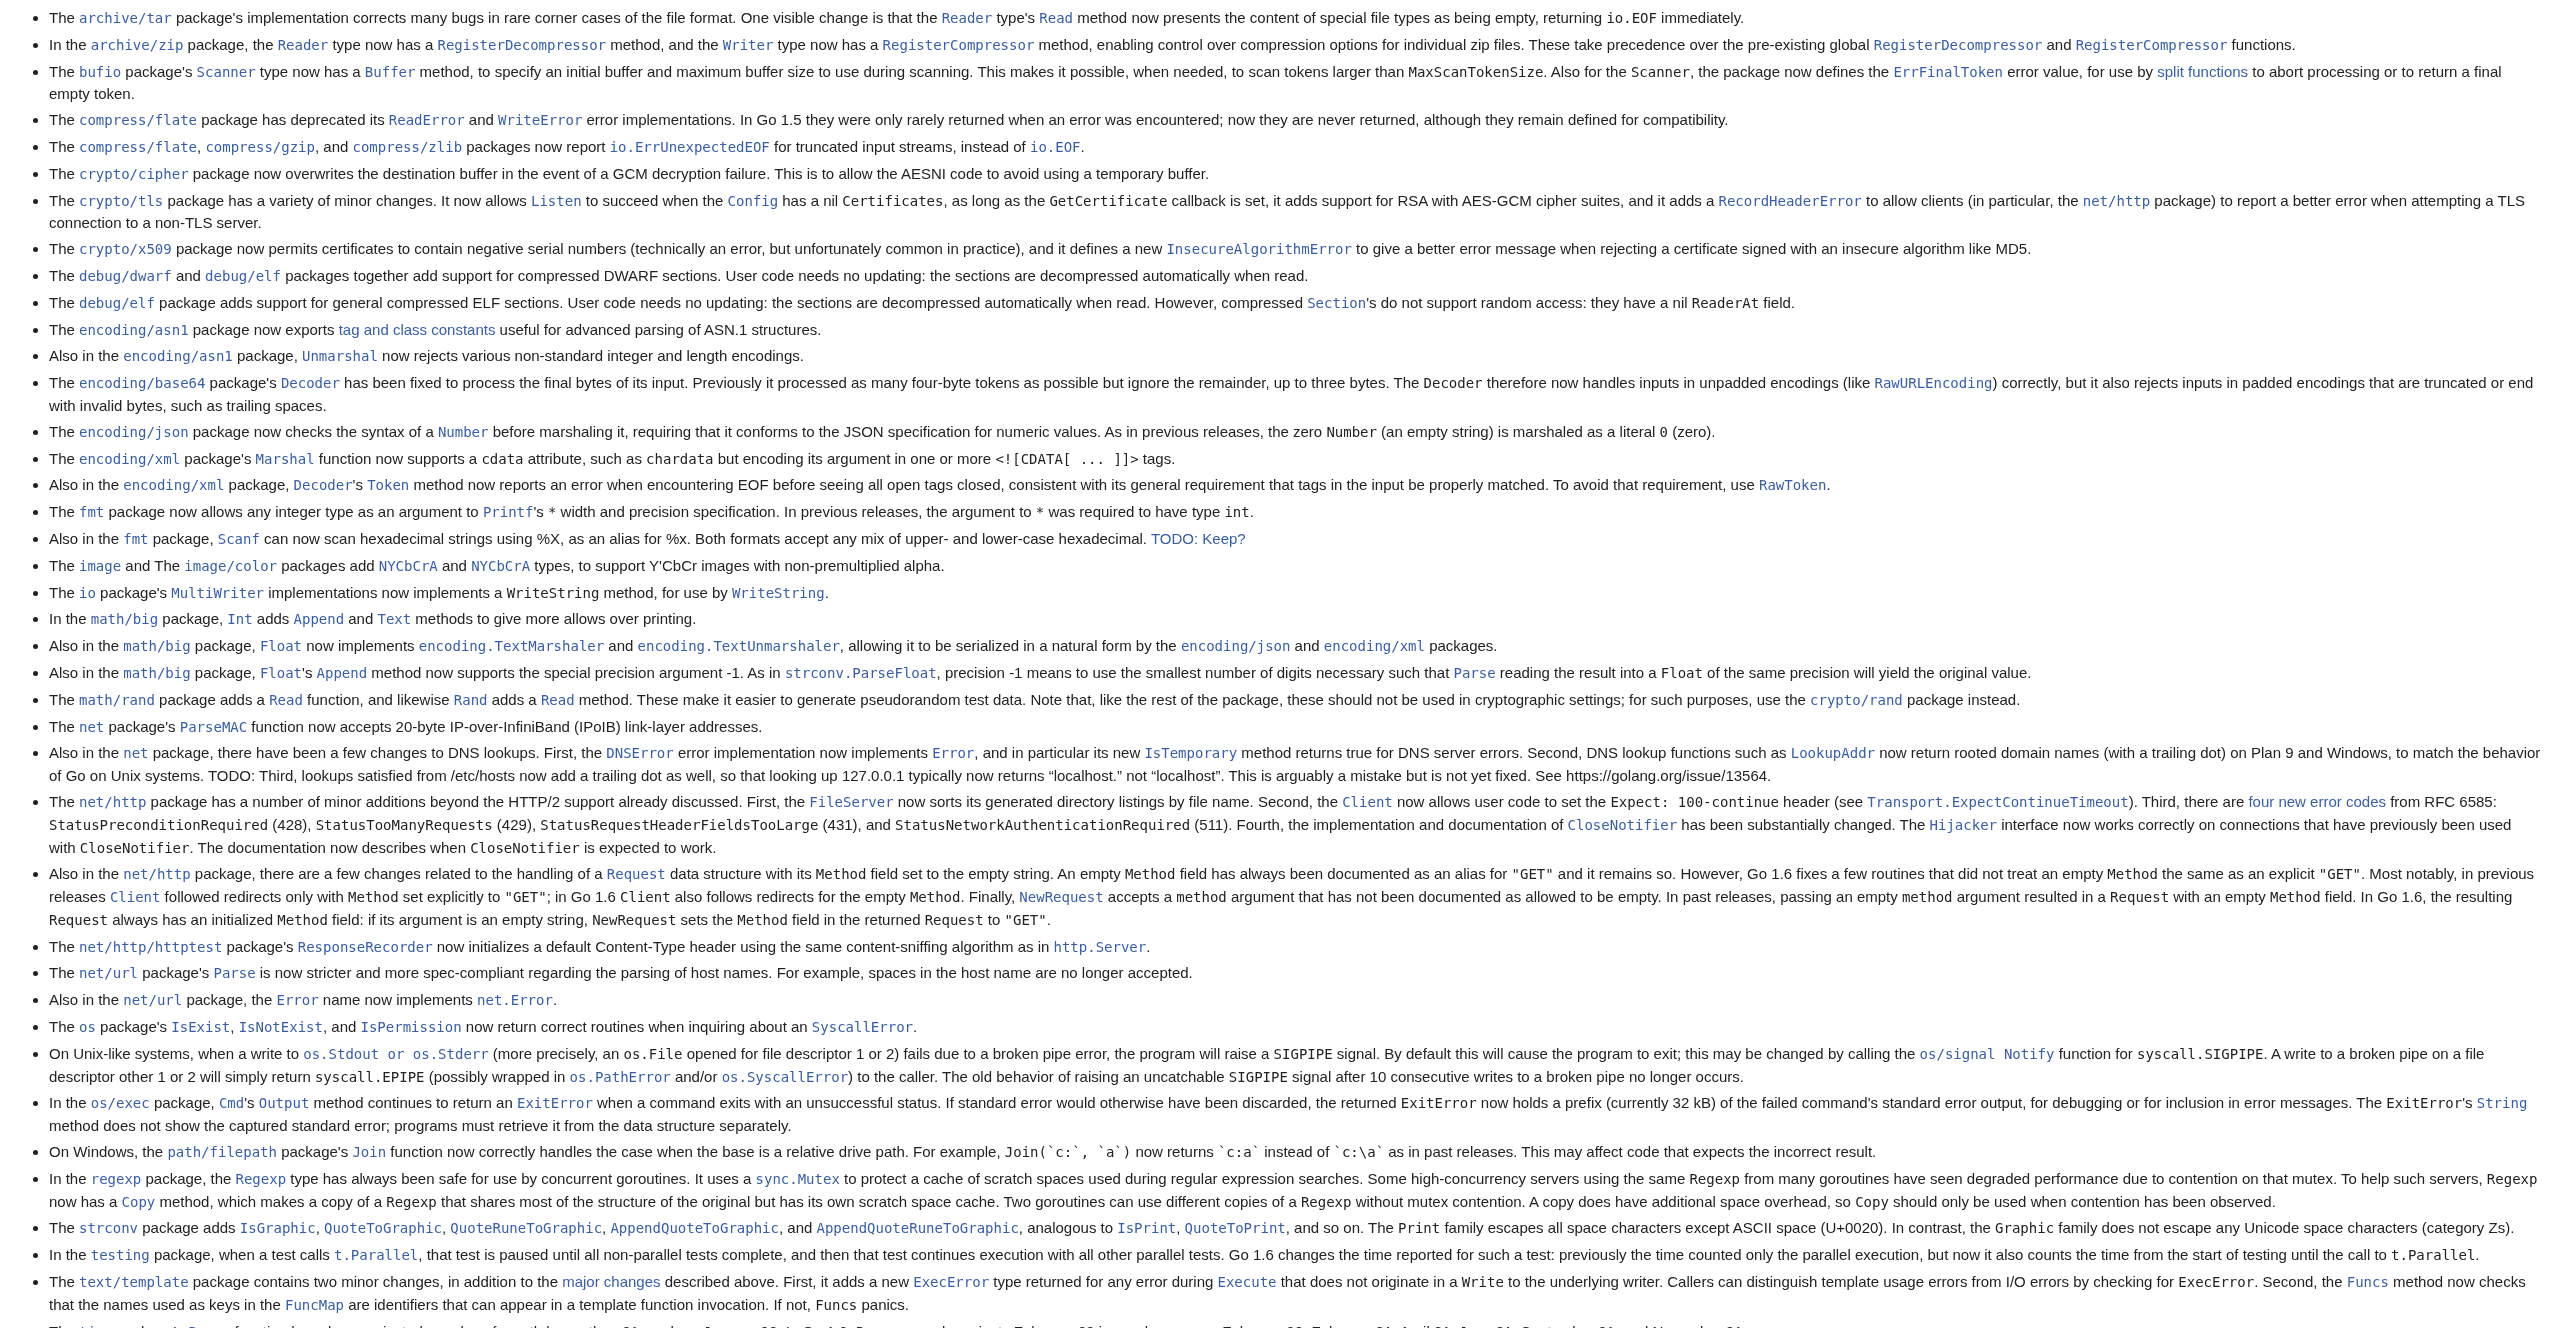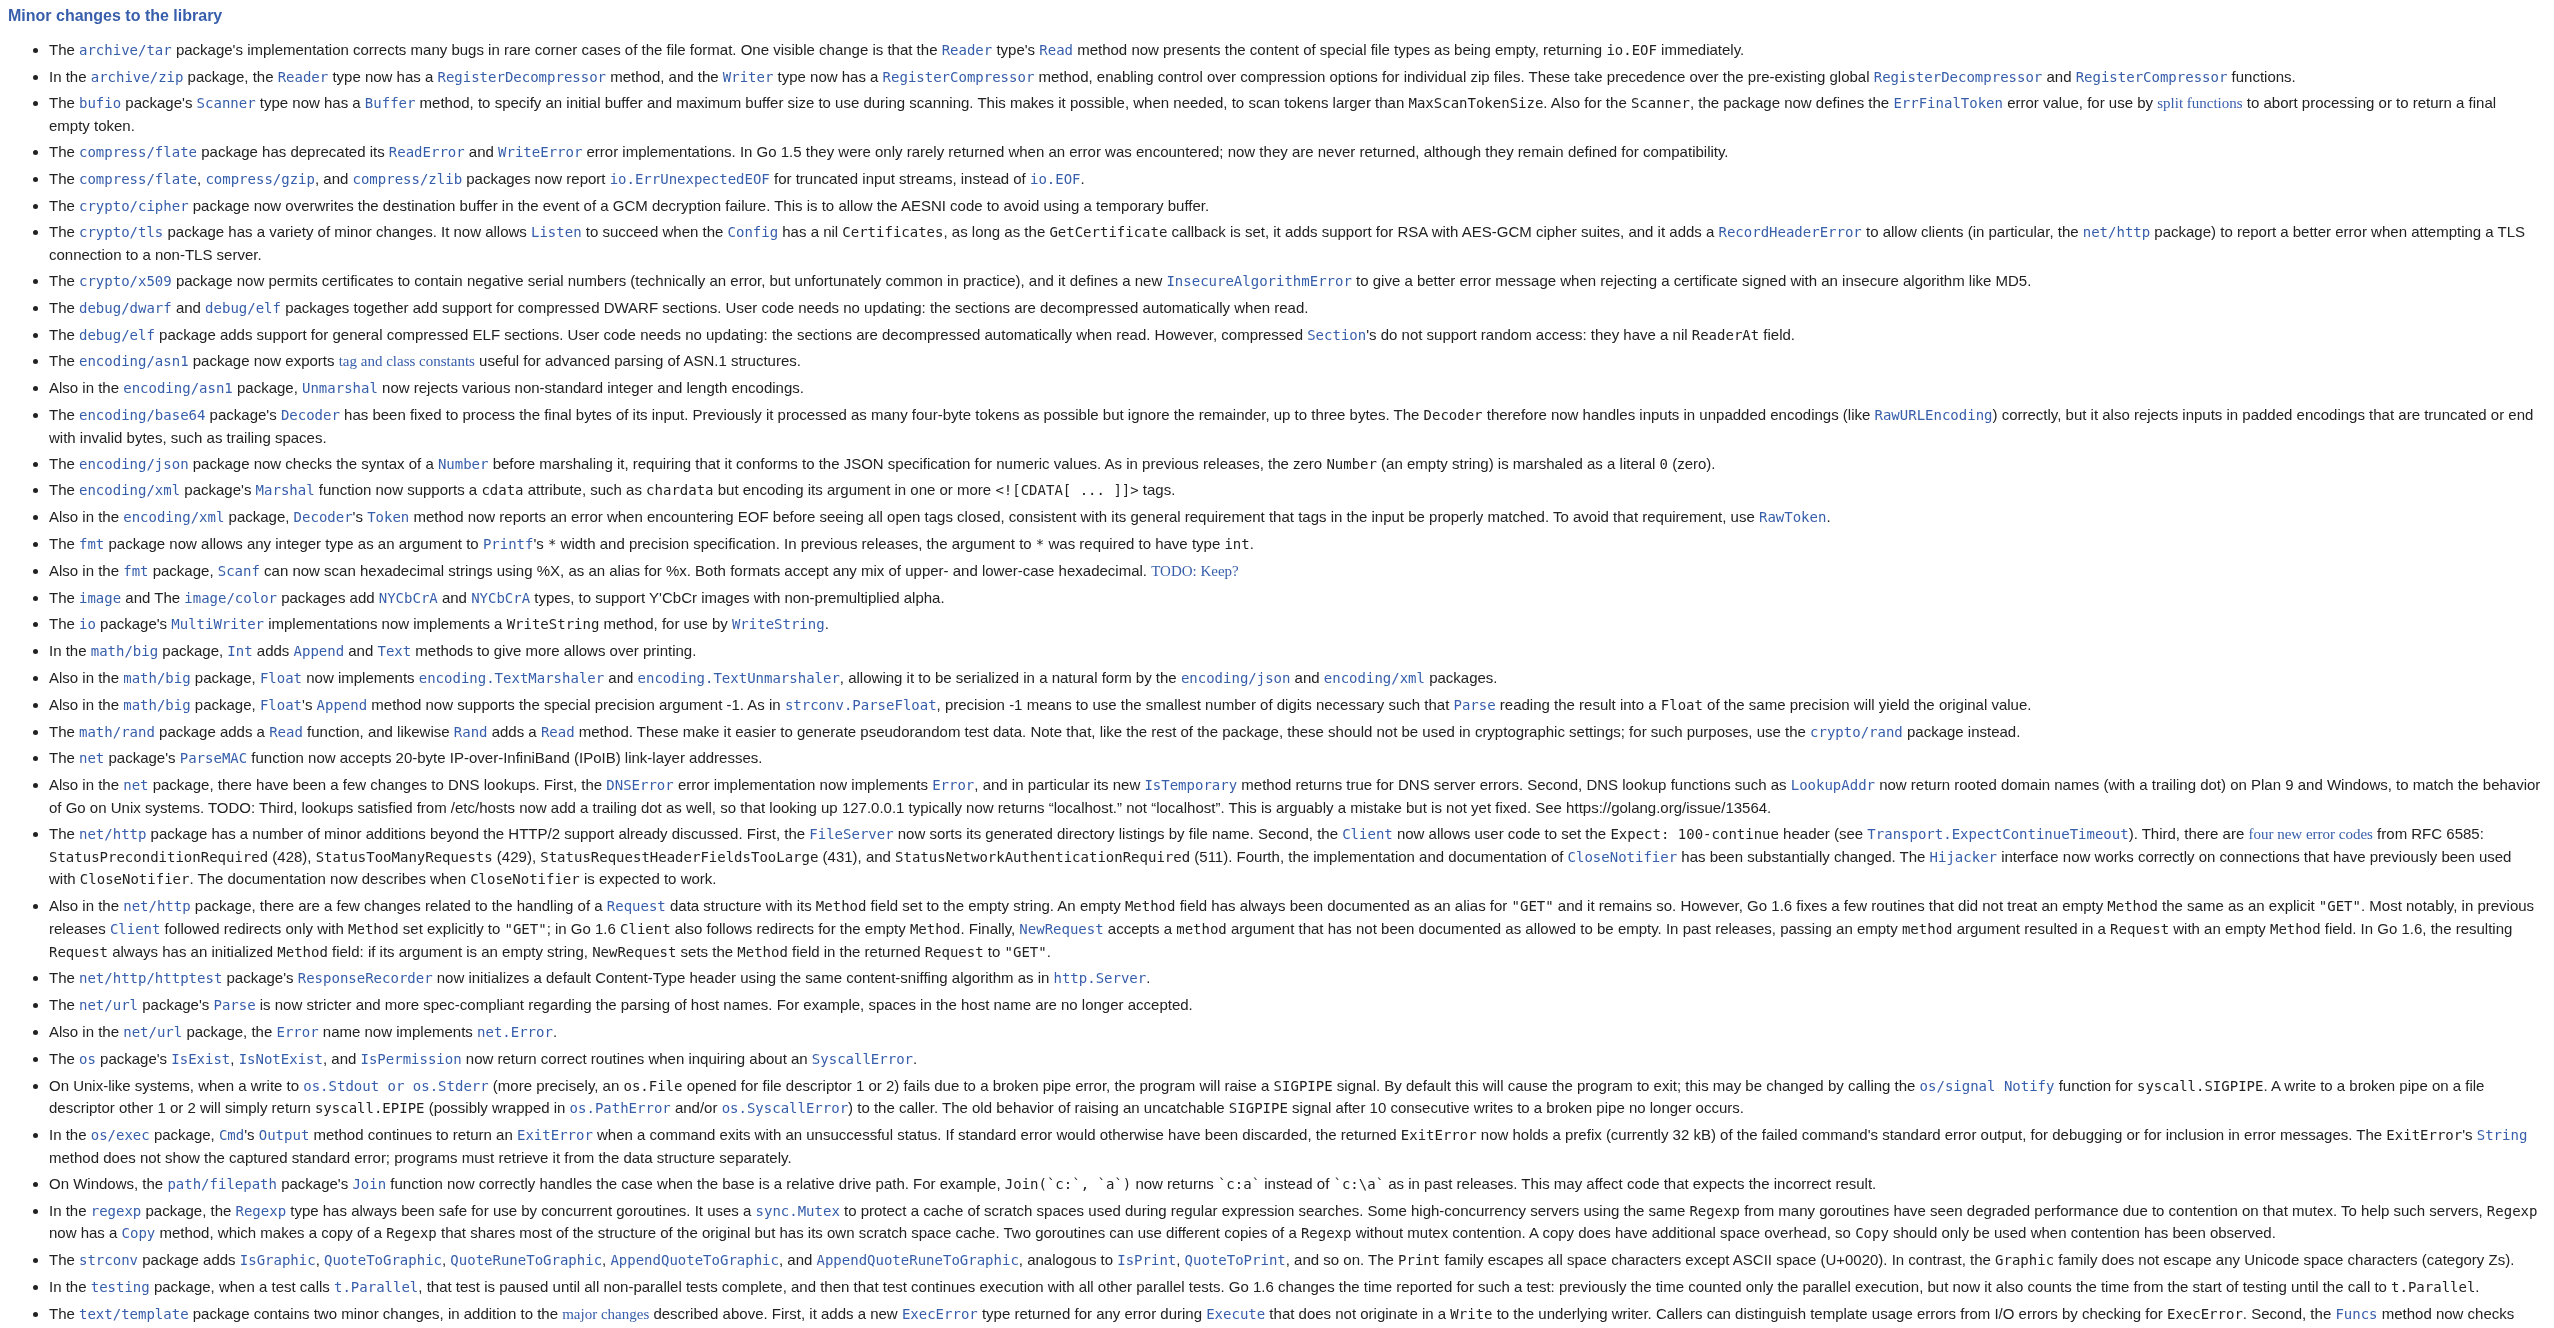--- a/index.html
+++ b/index.html
@@ -24,28 +24,27 @@
     margin: 0;
     padding: 0 0 0 45px;
     list-style: disc outside;
   }
   ul.changes > li { margin: 4px; padding: 0; }
   span.c, span.l {
     font-family: "DejaVu Sans Mono", monospace;
     font-size: 14px;
   }
   span.l { color: #375eab; cursor: pointer; }
-  span.a { color: #375eab; cursor: pointer; font-family: Liberation Serif, serif; }
+  span.a { color: #375eab; cursor: pointer; }
   span.t, span.c { color: #222222; }
 </style>
 </head>
 <body>
 
 <div class="doc">
-  <h2 class="heading">Minor changes to the library</h2>
   <ul class="changes">
       <li><span class="t">The </span><span class="l">archive/tar</span><span class="t"> package's implementation corrects many bugs in rare corner cases of the file format. One visible change is that the </span><span class="l">Reader</span><span class="t"> type's </span><span class="l">Read</span><span class="t"> method now presents the content of special file types as being empty, returning </span><span class="c">io.EOF</span><span class="t"> immediately.</span></li>
       <li><span class="t">In the </span><span class="l">archive/zip</span><span class="t"> package, the </span><span class="l">Reader</span><span class="t"> type now has a </span><span class="l">RegisterDecompressor</span><span class="t"> method, and the </span><span class="l">Writer</span><span class="t"> type now has a </span><span class="l">RegisterCompressor</span><span class="t"> method, enabling control over compression options for individual zip files. These take precedence over the pre-existing global </span><span class="l">RegisterDecompressor</span><span class="t"> and </span><span class="l">RegisterCompressor</span><span class="t"> functions.</span></li>
       <li><span class="t">The </span><span class="l">bufio</span><span class="t"> package's </span><span class="l">Scanner</span><span class="t"> type now has a </span><span class="l">Buffer</span><span class="t"> method, to specify an initial buffer and maximum buffer size to use during scanning. This makes it possible, when needed, to scan tokens larger than </span><span class="c">MaxScanTokenSize</span><span class="t">. Also for the </span><span class="c">Scanner</span><span class="t">, the package now defines the </span><span class="l">ErrFinalToken</span><span class="t"> error value, for use by </span><span class="a">split functions</span><span class="t"> to abort processing or to return a final empty token.</span></li>
       <li><span class="t">The </span><span class="l">compress/flate</span><span class="t"> package has deprecated its </span><span class="l">ReadError</span><span class="t"> and </span><span class="l">WriteError</span><span class="t"> error implementations. In Go 1.5 they were only rarely returned when an error was encountered; now they are never returned, although they remain defined for compatibility.</span></li>
       <li><span class="t">The </span><span class="l">compress/flate</span><span class="t">, </span><span class="l">compress/gzip</span><span class="t">, and </span><span class="l">compress/zlib</span><span class="t"> packages now report </span><span class="l">io.ErrUnexpectedEOF</span><span class="t"> for truncated input streams, instead of </span><span class="l">io.EOF</span><span class="t">.</span></li>
       <li><span class="t">The </span><span class="l">crypto/cipher</span><span class="t"> package now overwrites the destination buffer in the event of a GCM decryption failure. This is to allow the AESNI code to avoid using a temporary buffer.</span></li>
       <li><span class="t">The </span><span class="l">crypto/tls</span><span class="t"> package has a variety of minor changes. It now allows </span><span class="l">Listen</span><span class="t"> to succeed when the </span><span class="l">Config</span><span class="t"> has a nil </span><span class="c">Certificates</span><span class="t">, as long as the </span><span class="c">GetCertificate</span><span class="t"> callback is set, it adds support for RSA with AES-GCM cipher suites, and it adds a </span><span class="l">RecordHeaderError</span><span class="t"> to allow clients (in particular, the </span><span class="l">net/http</span><span class="t"> package) to report a better error when attempting a TLS connection to a non-TLS server.</span></li>
       <li><span class="t">The </span><span class="l">crypto/x509</span><span class="t"> package now permits certificates to contain negative serial numbers (technically an error, but unfortunately common in practice), and it defines a new </span><span class="l">InsecureAlgorithmError</span><span class="t"> to give a better error message when rejecting a certificate signed with an insecure algorithm like MD5.</span></li>
       <li><span class="t">The </span><span class="l">debug/dwarf</span><span class="t"> and </span><span class="l">debug/elf</span><span class="t"> packages together add support for compressed DWARF sections. User code needs no updating: the sections are decompressed automatically when read.</span></li>

